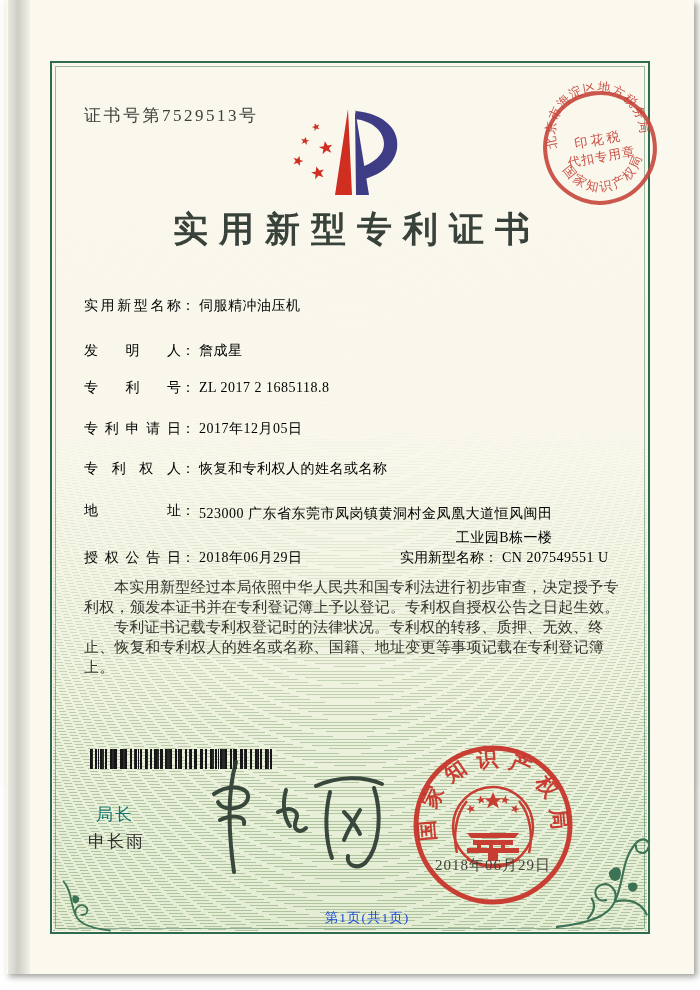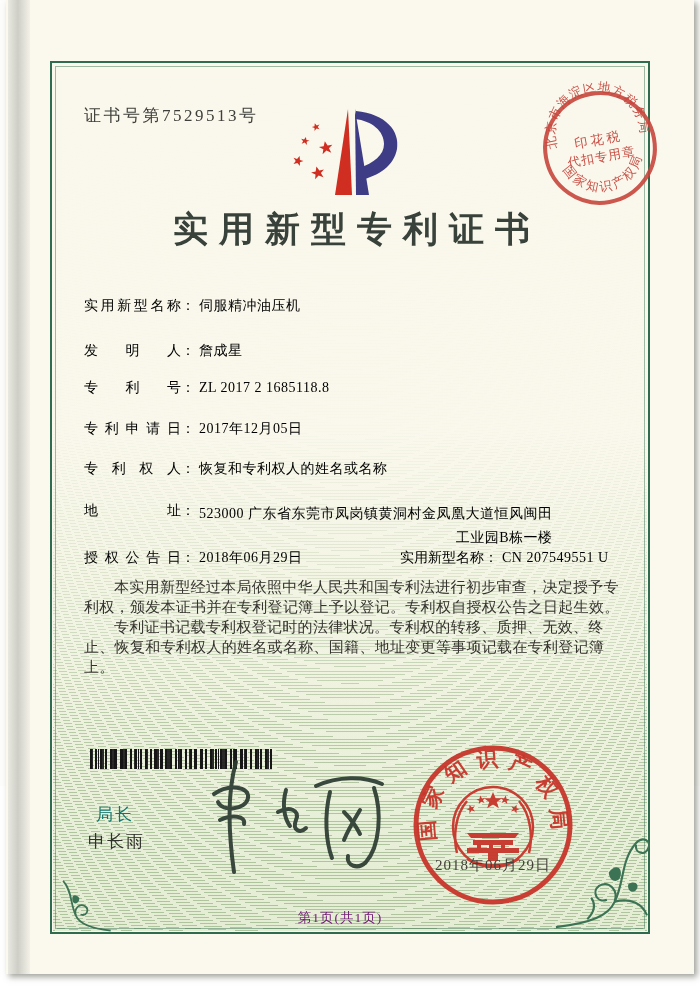--- a/index.html
+++ b/index.html
@@ -32,22 +32,22 @@
   .paras p{margin:0;text-indent:2em;}
   .barcode{left:90px;top:749px;width:183px;height:20px;
     background-image:
       repeating-linear-gradient(90deg,#161616 0 2px,transparent 2px 5px),
       repeating-linear-gradient(90deg,#161616 0 1px,transparent 1px 8px),
       repeating-linear-gradient(90deg,rgba(22,22,22,.9) 0 3px,transparent 3px 11px);}
   .officer-title{left:96px;top:803px;font-size:17px;color:#0f766e;letter-spacing:2px;}
   .officer-name{left:88px;top:830px;font-size:17px;color:#2f2f2b;letter-spacing:2px;}
   .seal-date{left:407px;top:856px;width:172px;text-align:center;font-size:15px;
              color:#44403a;letter-spacing:1px;font-weight:500;}
-  .footer{left:73px;top:909px;width:534px;text-align:center;font-size:13.5px;
-          color:#701a75;letter-spacing:1px;font-family:Liberation Serif, serif;}
+  .footer{left:100px;top:909px;width:534px;text-align:center;font-size:13.5px;
+          color:#1d4ed8;letter-spacing:1px;font-family:Liberation Serif, serif;}
   .stamp-svg{left:534px;top:82px;transform:rotate(-10deg);}
   .seal-svg{left:409px;top:741px;}
   .sig-svg{left:198px;top:760px;}
   .fl-right{left:552px;top:833px;}
   .fl-left{left:55px;top:875px;transform:scaleX(-1);}
   svg text{font-family:"Liberation Serif","DejaVu Serif",serif;}
 </style>
 </head>
 <body>
 

